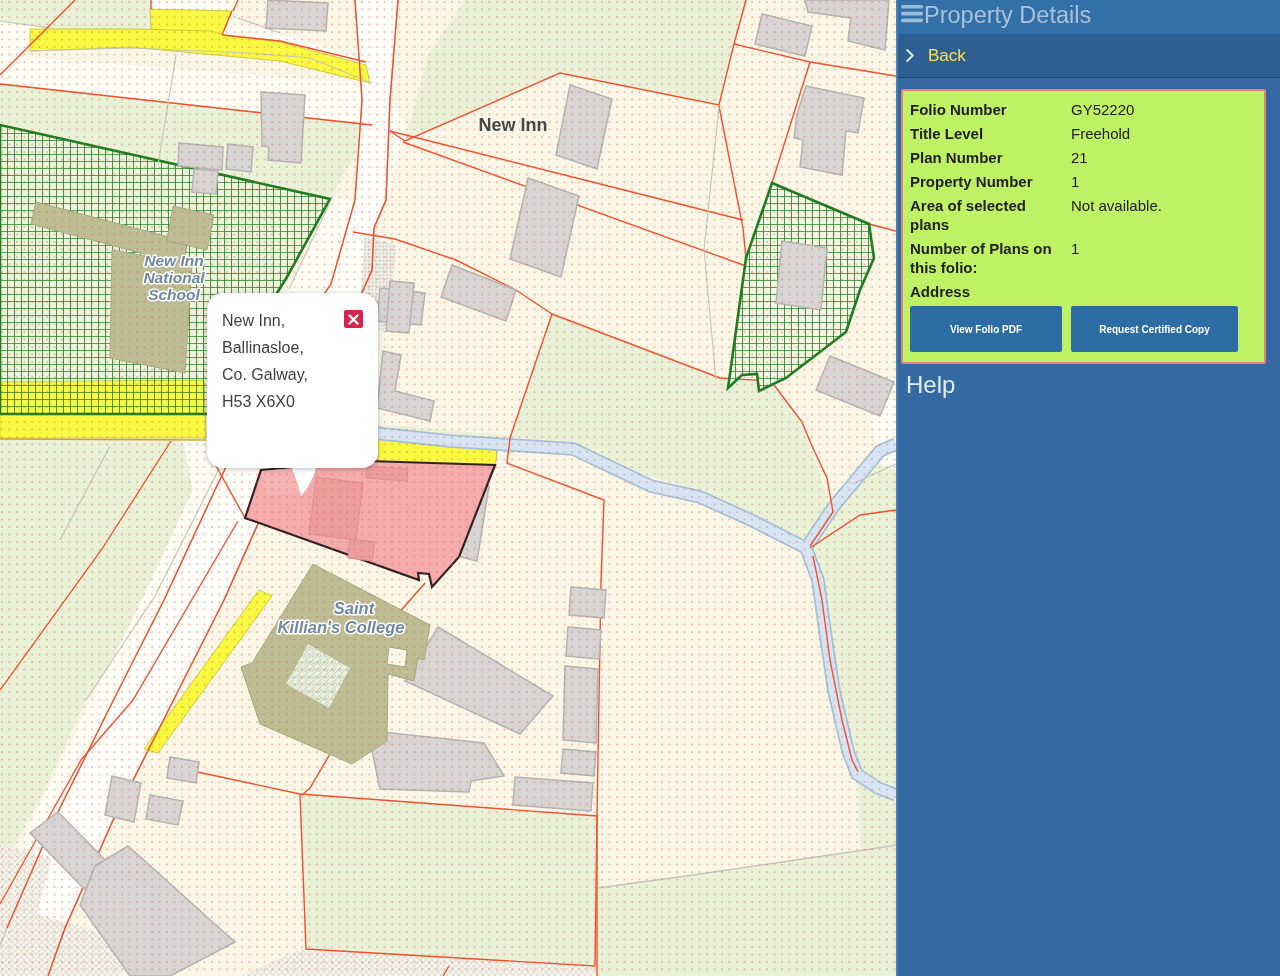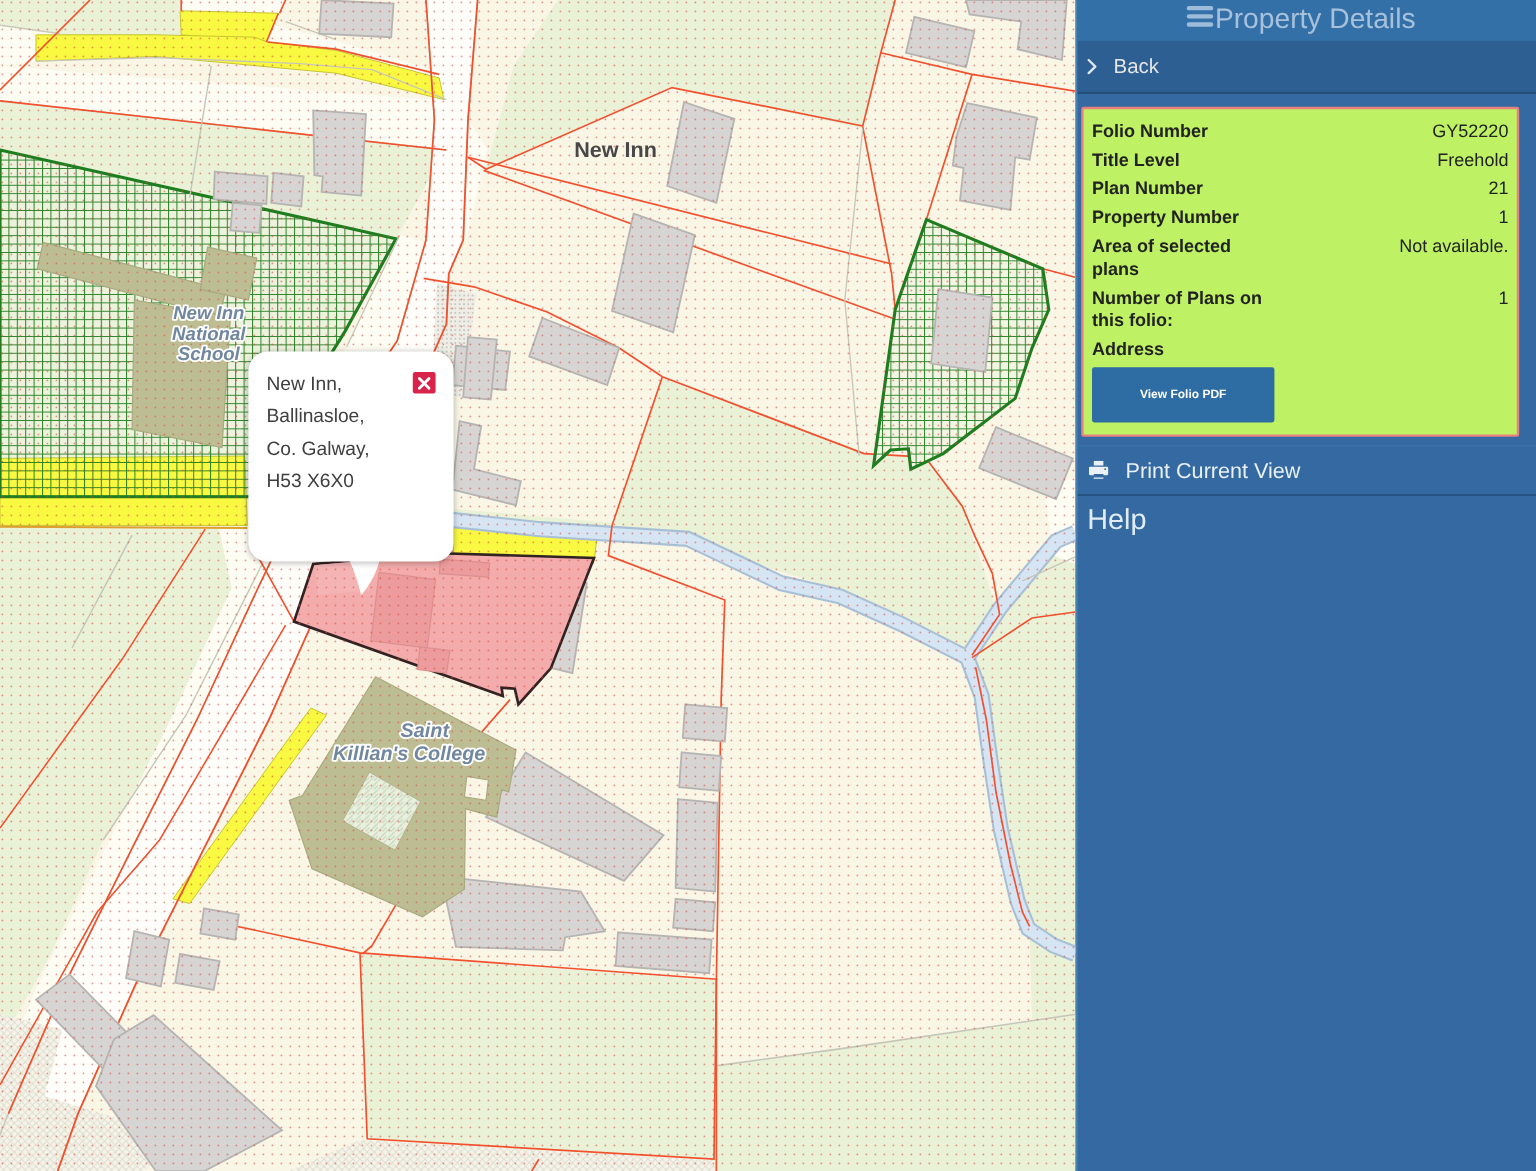--- a/index.html
+++ b/index.html
@@ -1,27 +1,27 @@
 <!DOCTYPE html>
 <html><head>
 <meta charset="utf-8">
 <style>
   html,body{margin:0;padding:0;}
   body{font-family:"Liberation Sans", sans-serif; width:1280px; height:976px; overflow:hidden;}
   #app{display:flex; width:1280px; height:976px;}
   #map{position:relative; width:896px; height:976px; overflow:hidden; background:#fef9c3;}
   #sidebar{width:384px; height:976px; background:#346aa1; border-left:2px solid #4a80b0; box-sizing:border-box;}
-  #sbheader{height:34px; background:#3470a8; display:flex; align-items:center; justify-content:center; padding:0 12px 0 2px;}
+  #sbheader{height:34px; background:#3470a8; display:flex; align-items:center; justify-content:flex-start; padding:0 12px 0 2px;}
   #sbtitle{color:#a7c1da; font-size:23.5px; margin-top:-3px;}
-  #backrow{height:43px; background:#2d5f93; border-bottom:1px solid #1d4569; display:flex; align-items:center; color:#e5e5e5; font-size:17px;}
+  #backrow{height:43px; background:#2d5f93; border-bottom:1px solid #1d4569; display:flex; align-items:center; color:#fde047; font-size:17px;}
   #backrow .chev{margin:0 12px 0 9px; font-size:14px; font-weight:bold;}
   #pinkpanel{margin:11px 14px 0 3px; background:#bef264; border:2px solid #e88080; border-radius:2px; padding:9px 7px 10px 7px; color:#222;}
   .prow{display:flex; font-size:15px; line-height:19px; margin-bottom:5px;}
   .plabel{width:161px; font-weight:bold; flex:none;}
-  .pval{flex:1;text-align:right;}
+  .pval{flex:1;}
   .btnrow{display:flex; margin-top:3px; gap:9px;}
   .bbtn{background:#2e6da4; color:#fff; font-weight:bold; font-size:10px; border-radius:2px; display:flex; align-items:center; justify-content:center; height:46px;}
   #btn1{width:152px;}
   #btn2{width:167px;}
   #disc{margin:8px 16px 0 4px; background:#fff; border:2px solid #111; padding:5px 4px 6px 7px; font-size:15px; line-height:25px; color:#212529;}
   #disc a{color:#2a6496; text-decoration:underline;}
   #printrow{margin-top:7px; border-top:1px solid #3a74a8; border-bottom:1px solid #1d4569; height:40px; display:flex; align-items:center; color:#e9f0f7; font-size:18px;}
   #helprow{height:42px; display:flex; align-items:center; color:#e2ecf5; font-size:24px; padding-left:8px;}
   #popup{position:absolute; left:207px; top:293px; width:171px; height:175px; background:#fff; border-radius:16px; box-shadow:0 1px 5px rgba(0,0,0,0.28); box-sizing:border-box; padding:14px 0 0 15px; font-size:16px; line-height:27px; color:#3f3f3f;}
   #pclose{position:absolute; left:137px; top:17px; width:19px; height:18px; background:#d8244a; border-radius:2px; display:flex; align-items:center; justify-content:center;}
@@ -227,23 +227,18 @@
         </div>
       <div class="prow">
           <div class="plabel">Number of Plans on<br>this folio:</div>
           <div class="pval">1</div>
         </div>
       <div class="prow">
           <div class="plabel">Address</div>
         </div>
       <div class="btnrow">
         <div class="bbtn" id="btn1">View Folio PDF</div>
+        <div class="bbtn" id="btn2">Request Certified Copy</div>
       </div>
-    </div>
-    <div id="printrow">
-      <svg width="17" height="16" viewBox="0 0 512 512" style="margin:0 14px 0 9px;">
-          <path fill="#e9f0f7" d="M128 0h256v128h-256zM480 160H32c-17.7 0-32 14.3-32 32v160c0 17.7 14.3 32 32 32h96v96h256v-96h96c17.7 0 32-14.3 32-32V192c0-17.7-14.3-32-32-32zM128 448v-96h256v96h-256zM432 248c-13.3 0-24-10.7-24-24s10.7-24 24-24 24 10.7 24 24-10.7 24-24 24z"></path>
-        </svg>
-      Print Current View
     </div>
     <div id="helprow">Help</div>
   </div>
 </div>
 
 </body></html>

